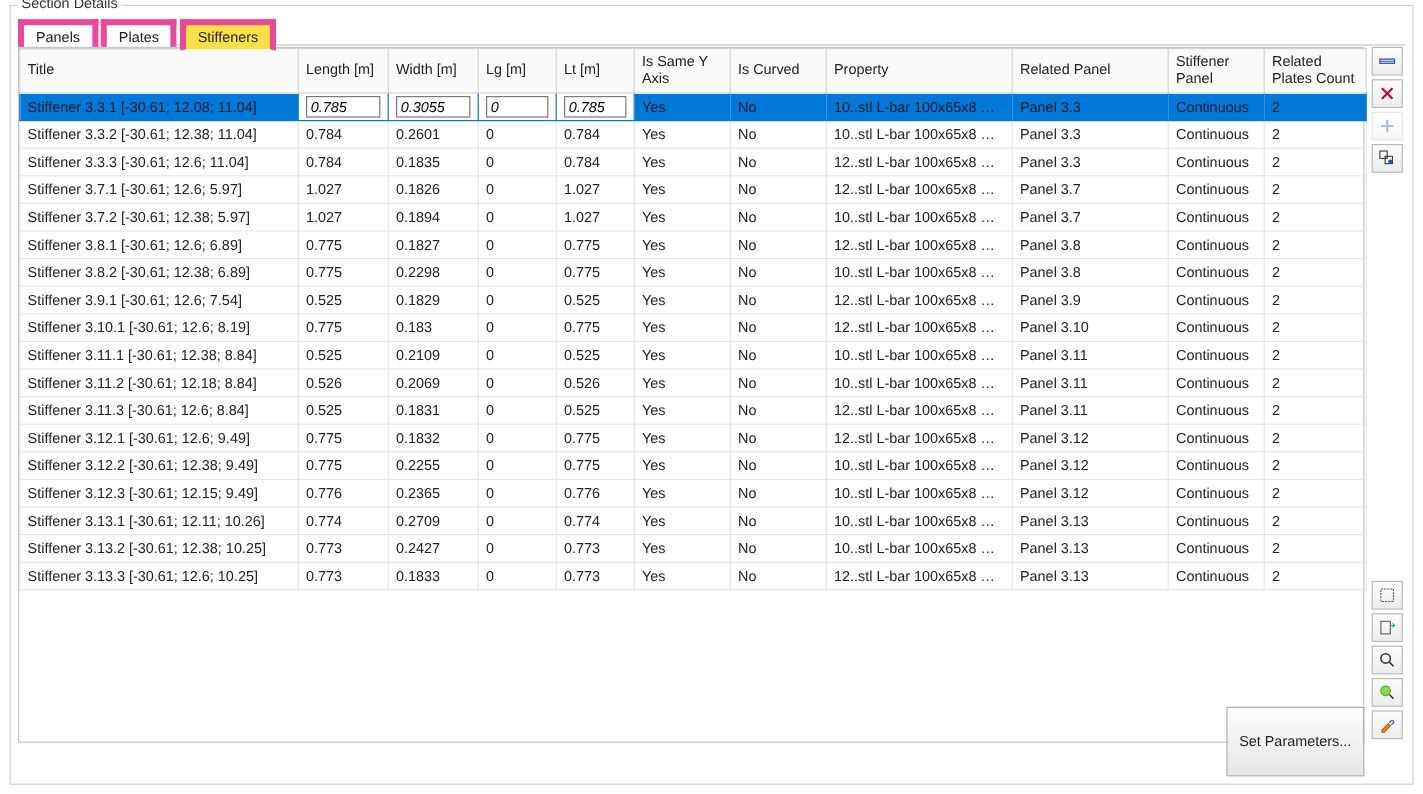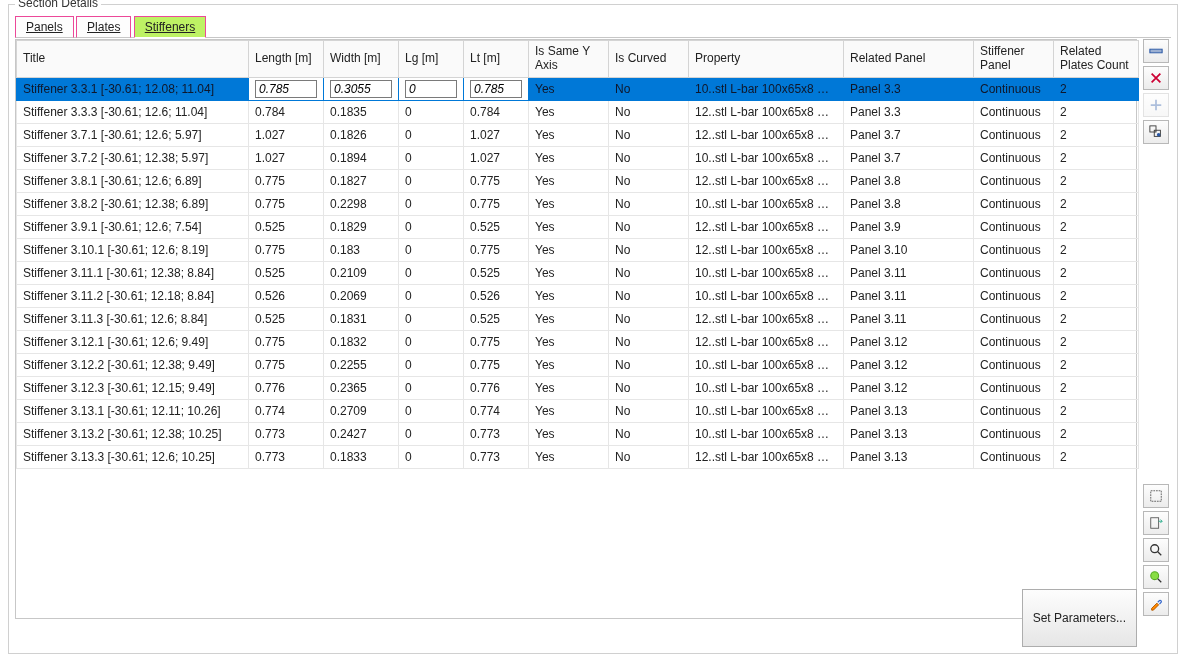--- a/index.html
+++ b/index.html
@@ -33,31 +33,30 @@
   .tabstrip {
     position: absolute;
     top: 10px;
     left: 6px;
     right: 6px;
     height: 22px;
   }
   .tab {
     display: inline-block;
     padding: 3px 10px 3px 10px;
-    border: 1px solid #ec4899;
+    border: 5px solid #ec4899;
     border-bottom: 1px solid #c7c7c7;
     background: #fdfdfd;
     margin-right: -1px;
     position: relative;
     top: 1px;
     cursor: pointer;
-    text-decoration: underline;
   }
   .tab.active {
-    background: #bef264;
+    background: #fde047;
     border-bottom: 1px solid #fff;
     z-index: 1;
   }
   .tab-underline {
     position: absolute;
     left: 0; right: 0;
     bottom: -1px;
     height: 1px;
     background: #c7c7c7;
   }
@@ -225,20 +224,33 @@
             <td class="editable"><input class="cell-input" value="0" style=""></td>
             <td class="editable"><input class="cell-input" value="0.785" style=""></td>
             <td>Yes</td>
             <td>No</td>
             <td>10..stl L-bar 100x65x8 mm</td>
             <td>Panel 3.3</td>
             <td>Continuous</td>
             <td>2</td>
           </tr>
           <tr>
+            <td>Stiffener 3.3.2 [-30.61; 12.38; 11.04]</td>
+            <td>0.784</td>
+            <td>0.2601</td>
+            <td>0</td>
+            <td>0.784</td>
+            <td>Yes</td>
+            <td>No</td>
+            <td>10..stl L-bar 100x65x8 mm</td>
+            <td>Panel 3.3</td>
+            <td>Continuous</td>
+            <td>2</td>
+          </tr>
+          <tr>
             <td>Stiffener 3.3.3 [-30.61; 12.6; 11.04]</td>
             <td>0.784</td>
             <td>0.1835</td>
             <td>0</td>
             <td>0.784</td>
             <td>Yes</td>
             <td>No</td>
             <td>12..stl L-bar 100x65x8 mm (side)</td>
             <td>Panel 3.3</td>
             <td>Continuous</td>

